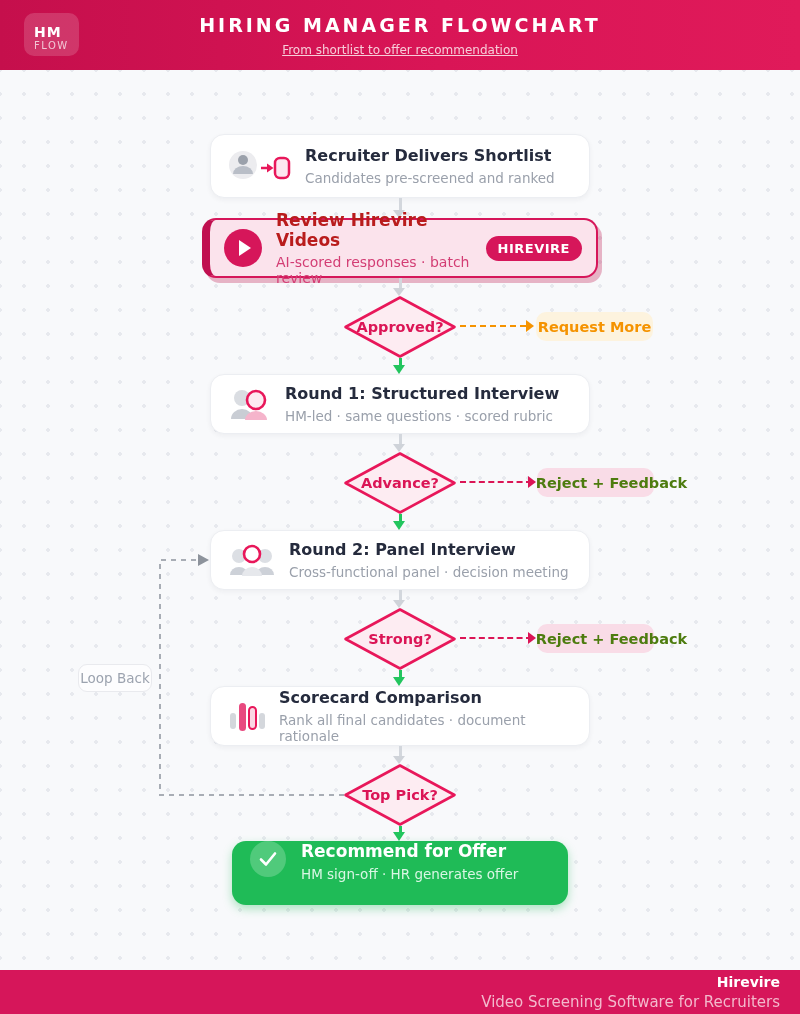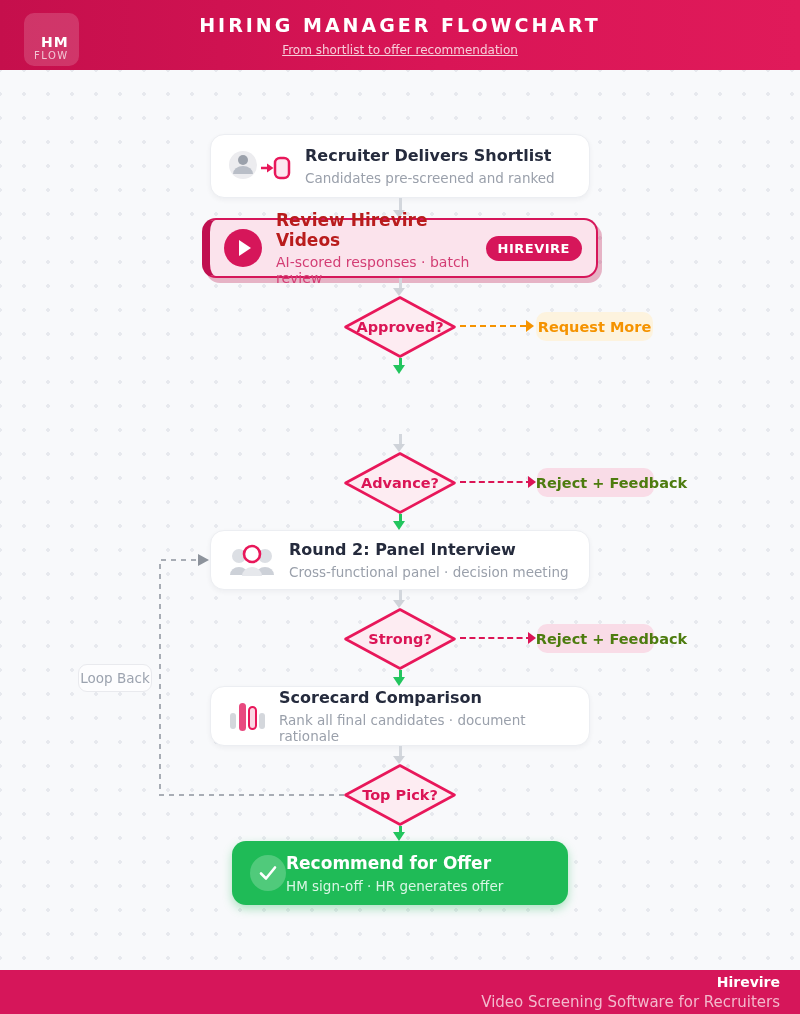--- a/index.html
+++ b/index.html
@@ -11,21 +11,21 @@
   }
   
   .header {
     height:70px; width:800px; position:relative;
     background:linear-gradient(90deg,#c50f4c 0%,#d91556 55%,#e01a5a 100%);
     display:flex; flex-direction:column; align-items:center; justify-content:center;
   }
   .logo-badge {
     position:absolute; left:24px; top:13px;
     background:rgba(255,255,255,0.16); border-radius:10px;
-    padding:22px 10px 5px; text-align:right; line-height:1.1;
+    padding:12px 10px 5px; text-align:left; line-height:1.1;
   }
   .logo-top { color:#ffffff; font-weight:bold; font-size:14px; letter-spacing:1px; }
   .logo-bottom { color:rgba(255,255,255,0.72); font-size:10px; letter-spacing:1.5px; }
   .header-title { color:#ffffff; font-weight:bold; font-size:19px; letter-spacing:3px; }
   .header-subtitle { color:#f7cdd9; font-size:12px; margin-top:7px;text-decoration:underline; }
 
   
   .canvas {
     position:relative; width:800px; height:900px;
     background-color:#f8f9fb;
@@ -63,21 +63,21 @@
   }
   .play-tri {
     width:0; height:0; margin-left:3px;
     border-left:12px solid #ffffff;
     border-top:8px solid transparent; border-bottom:8px solid transparent;
   }
 
   .node-final {
     position:absolute; background:#1fbb57; border-radius:14px;
     box-shadow:0 4px 10px rgba(31,187,87,0.35);
-    display:flex; align-items:center; padding:0 18px;
+    display:flex; gap:15px; padding:0 18px;
   }
   .final-title { font-size:17px; font-weight:bold; color:#ffffff; }
   .final-sub { font-size:13.5px; color:#d9f6e4; margin-top:5px; }
   .check-circle {
     width:36px; height:36px; border-radius:50%; background:rgba(255,255,255,0.22);
     flex:0 0 auto; display:flex; align-items:center; justify-content:center;
     color:#ffffff; font-size:20px; font-weight:bold;
   }
 
   
@@ -192,20 +192,34 @@
     <div class="diamond-label">Approved?</div>
   </div>
 
   <div class="hdash orange" style="left:460px; top:255px; width:66px;"></div>
   <div class="arr-right orange" style="left:526px; top:250px;"></div>
   <div class="branch-pill orange" style="left:536px; top:242px;">Request More</div>
 
   <div class="vline green" style="left:398.5px; top:288px; height:8px;"></div>
   <div class="arr-down green" style="left:393px; top:295px;"></div>
 
+  <div class="node" style="left:210px; top:304px; width:380px; height:60px;">
+    <div class="icon-wrap">
+      <svg width="42" height="34" viewBox="0 0 42 34">
+        <circle cx="13" cy="11" r="8" fill="#dadde2"></circle>
+        <path d="M2 32 a11 10 0 0 1 22 0 z" fill="#c9cdd4"></path>
+        <path d="M16 33 a11 9 0 0 1 22 0 z" fill="#f5b4cb"></path>
+        <circle cx="27" cy="13" r="9" fill="#fdeaf1" stroke="#e8175a" stroke-width="2.6"></circle>
+      </svg>
+    </div>
+    <div>
+      <div class="node-title">Round 1: Structured Interview</div>
+      <div class="node-sub">HM-led · same questions · scored rubric</div>
+    </div>
+  </div>
 
   <div class="vline gray" style="left:399px; top:364px; height:11px;"></div>
   <div class="arr-down gray" style="left:393px; top:374px;"></div>
 
   <div class="diamond" style="left:344px; top:382px;">
     <svg viewBox="0 0 112 62">
         <polygon points="56,1.5 110.5,31 56,60.5 1.5,31" fill="#fdecf2" stroke="#e8175a" stroke-width="2.6" stroke-linejoin="round"></polygon>
       </svg>
     <div class="diamond-label">Advance?</div>
   </div>

